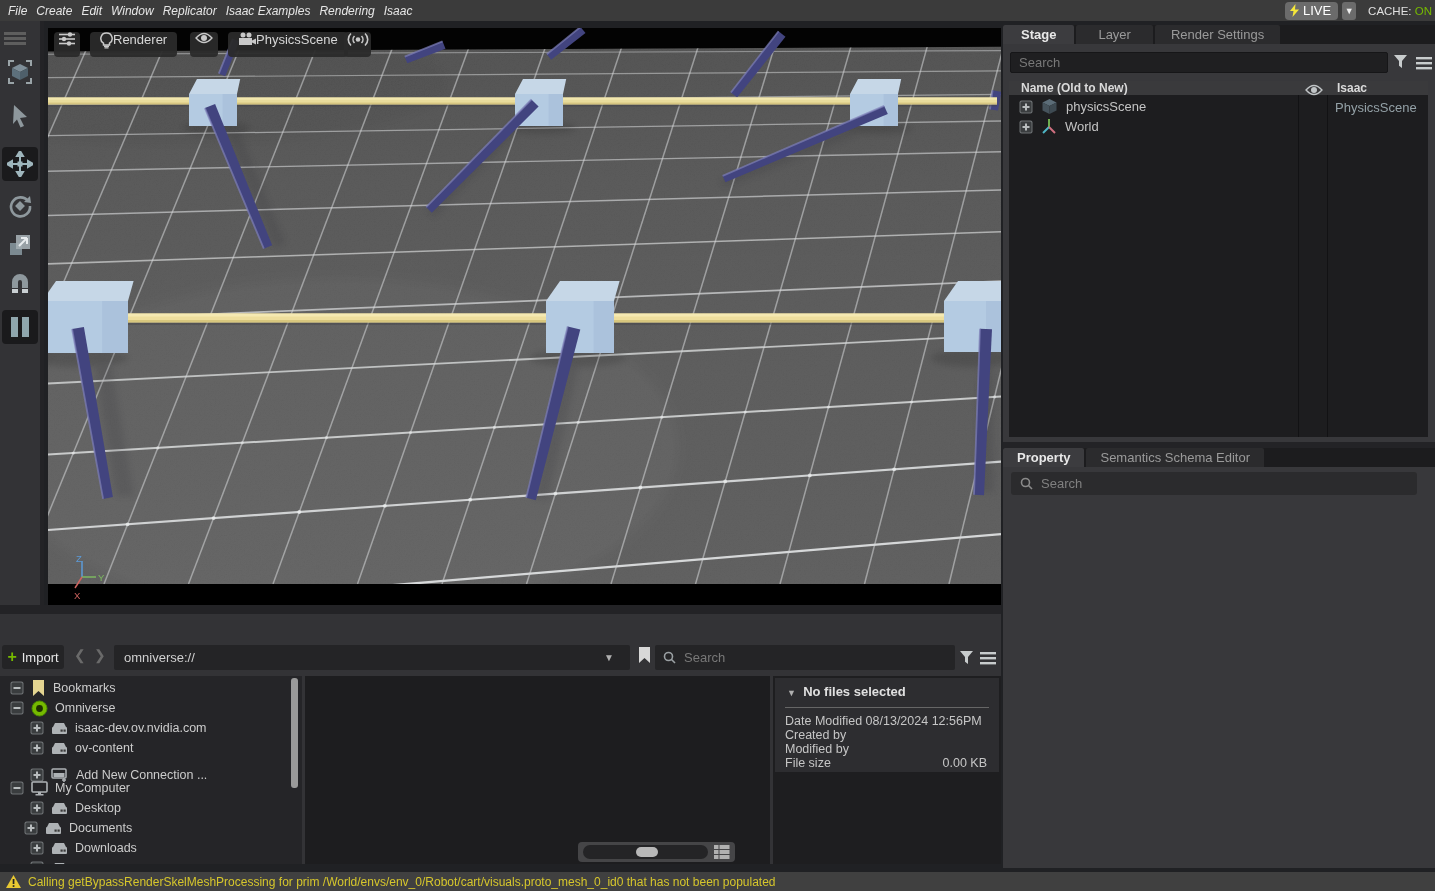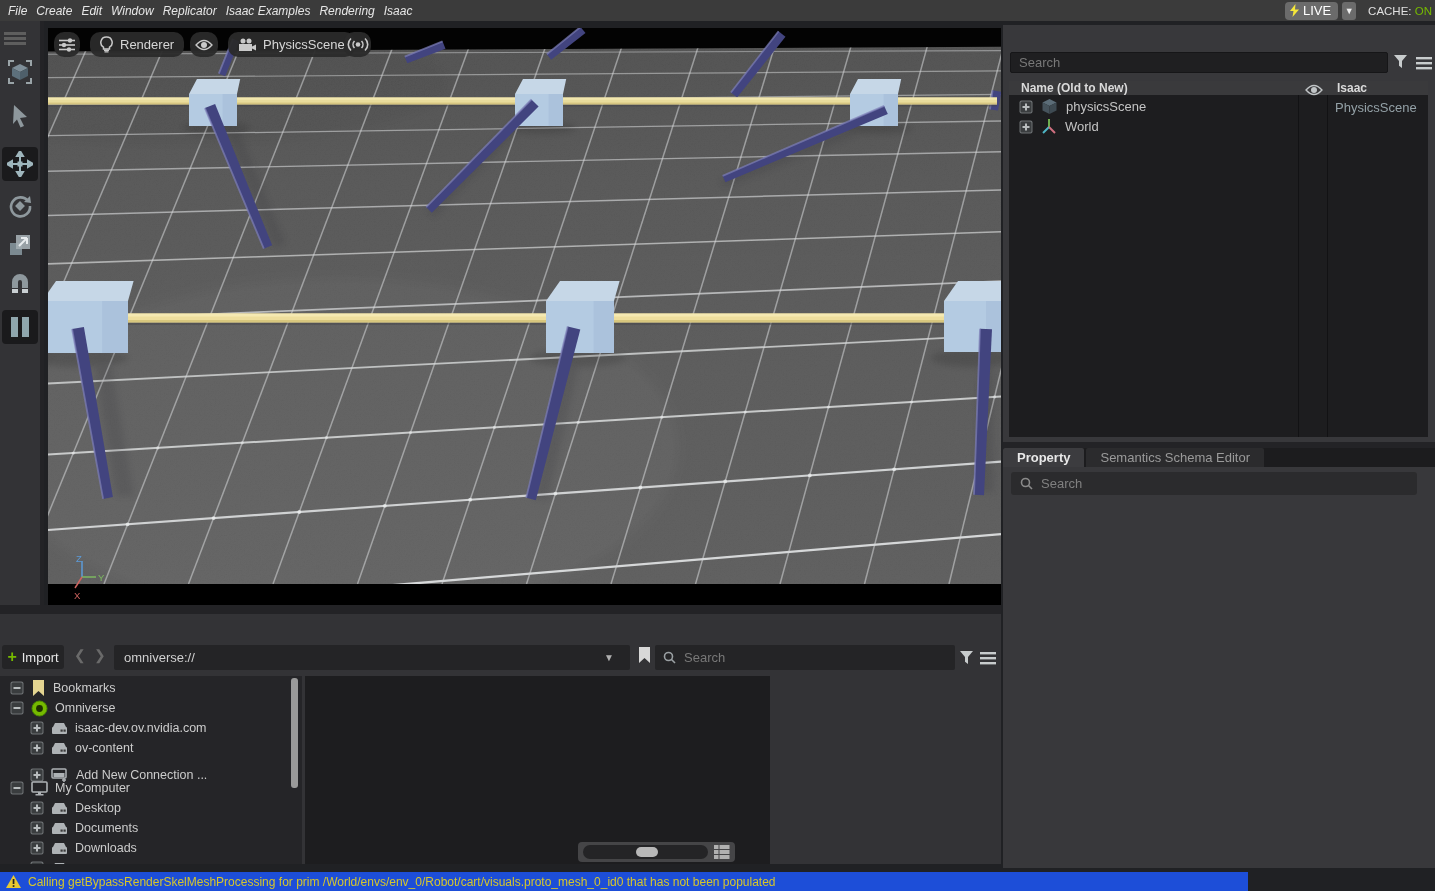--- a/index.html
+++ b/index.html
@@ -6,30 +6,30 @@
 .abs { position:absolute; }
 .menu { left:0; top:0; width:1435px; height:21px; background:#3b3b3b; color:#e6e6e6; font-size:12px; display:flex; align-items:center; }
 .menu span { padding:0 4.5px;font-style:italic; }
 .livewrap{ right:3px; top:1px; height:19px; display:flex; align-items:center; gap:4px; font-size:12px;}
 .livebtn { background:#6b6b6b; border-radius:4px; height:18px; display:flex; align-items:center; padding:0 7px 0 5px; color:#fff; font-size:13px; }
 .chevbtn { background:#6b6b6b; border-radius:3px; height:18px; width:14px; color:#eee; display:flex;align-items:center;justify-content:center; font-size:9px;}
 .toolbar { left:0; top:21px; width:44px; height:590px; background:#333336; border-right:4px solid #232326; }
 .toolbtn { position:absolute; left:2px; width:36px; height:34px; display:flex; align-items:center; justify-content:center; }
 .toolbtn.on { background:#1a1a1c; border-radius:4px; }
 .viewport { left:48px; top:28px; width:953px; height:577px; background:#000; }
-.vbtn { position:absolute; top:4px; height:25px; background:rgba(42,42,42,0.95); border-radius:10px; display:flex; align-items:center; color:#d6d6d6; font-size:13px; gap:7px; padding:0 10px; }
+.vbtn { position:absolute; top:4px; height:25px; background:rgba(42,42,42,0.95); border-radius:4px; display:flex; color:#d6d6d6; font-size:13px; padding:0 10px; }
 .rpanel { left:1003px; top:25px; width:432px; height:843px; background:#38383b; }
 .tabbar { position:absolute; left:0; width:100%; height:19px; background:#1c1c1e; display:flex; }
 .tab { height:19px; padding:0 14px; font-size:13px; display:flex; align-items:center; color:#9a9a9a; background:#2b2b2d; margin-right:2px; border-radius:2px 2px 0 0;}
 .tab.on { background:#3c3c3f; color:#e8e8e8; }
 .sfield { position:absolute; background:#1f1f21; border:1px solid #161618; color:#787878; font-size:13px; display:flex; align-items:center; padding:0 8px; border-radius:2px;}
 .trhead { font-size:12px; color:#dadada; font-weight:bold; }
 .row { display:flex; align-items:center; font-size:13px; color:#c4c4c4; }
 .content { left:0; top:614px; width:1001px; height:250px; background:#333336; }
-.statusbar { left:0; top:872px; width:1248px; height:19px; background:#1d4ed8; display:flex; align-items:center; font-size:12px; color:#d6c62c; }
+.statusbar { left:0; top:872px; width:1435px; height:19px; background:#404040; display:flex; align-items:center; font-size:12px; color:#d6c62c; }
 .treeitem { position:absolute; display:flex; align-items:center; gap:7px; font-size:12.5px; color:#cccccc; height:20px; }
 </style></head><body>
 <div class="abs menu">
     <span style="padding-left:0;margin-left:8px">File</span>
     <span>Create</span>
     <span>Edit</span>
     <span>Window</span>
     <span>Replicator</span>
     <span>Isaac Examples</span>
     <span>Rendering</span>
@@ -301,20 +301,25 @@
           <path d="M4 1.5 a8 8 0 0 0 0 12"></path>
           <path d="M18 1.5 a8 8 0 0 1 0 12"></path>
           <path d="M7.5 4 a5 5 0 0 0 0 7"></path>
           <path d="M14.5 4 a5 5 0 0 1 0 7"></path>
         </g>
         <circle cx="11" cy="7.5" r="2.3" fill="#c9c9c9"></circle>
       </svg>
     </div>
   </div>
 <div class="abs rpanel">
+    <div class="tabbar" style="top:0">
+      <div class="tab on" style="padding:0 18px;font-weight:bold">Stage</div>
+      <div class="tab" style="padding:0 22px">Layer</div>
+      <div class="tab" style="padding:0 16px">Render Settings</div>
+    </div>
     <div class="sfield" style="left:7px;top:27px;width:378px;height:21px">Search</div>
     <div class="abs" style="left:390px;top:29px"><svg width="15" height="15" viewBox="0 0 15 15">
         <path d="M1 1 h13 l-5 6 v7 l-3 -2.2 v-4.8 z" fill="#c8cccd"></path>
       </svg></div>
     <div class="abs" style="left:413px;top:31px"><svg width="16" height="13" viewBox="0 0 16 13">
         <rect y="0" width="16" height="2.4" fill="#c8cccd"></rect>
         <rect y="5" width="16" height="2.4" fill="#c8cccd"></rect>
         <rect y="10" width="16" height="2.4" fill="#c8cccd"></rect>
       </svg></div>
     <div class="abs" style="left:6px;top:56px;width:419px;height:356px;background:#1d1d1f">
@@ -485,21 +490,21 @@
           <rect x="6" y="3.5" width="2" height="7" fill="#b8bcbe"></rect>
         </svg>
         <svg width="17" height="15" viewBox="0 0 17 15">
           <path d="M2 6 L4 2 h9 l2 4 z" fill="#aeb2b5"></path>
           <rect x="1" y="6" width="15" height="7" rx="1" fill="#aeb2b5"></rect>
           <rect x="9.5" y="8.5" width="2.2" height="2.2" fill="#3a3a3a"></rect>
           <rect x="12.5" y="8.5" width="2.2" height="2.2" fill="#3a3a3a"></rect>
         </svg>
         <span>Desktop</span>
       </div>
-      <div class="treeitem" style="left:30px;top:142px">
+      <div class="treeitem" style="left:24px;top:142px">
         <svg width="14" height="14" viewBox="0 0 14 14">
           <rect x="0.5" y="0.5" width="13" height="13" rx="2" fill="#6e7275"></rect>
           <rect x="1.5" y="1.5" width="11" height="11" rx="1.5" fill="#3a3d3f"></rect>
           <rect x="3.5" y="6" width="7" height="2" fill="#b8bcbe"></rect>
           <rect x="6" y="3.5" width="2" height="7" fill="#b8bcbe"></rect>
         </svg>
         <svg width="17" height="15" viewBox="0 0 17 15">
           <path d="M2 6 L4 2 h9 l2 4 z" fill="#aeb2b5"></path>
           <rect x="1" y="6" width="15" height="7" rx="1" fill="#aeb2b5"></rect>
           <rect x="9.5" y="8.5" width="2.2" height="2.2" fill="#3a3a3a"></rect>
@@ -548,19 +553,30 @@
           <g fill="#b0b0b0">
             <rect x="0" y="0" width="4.5" height="4"></rect>
             <rect x="5.5" y="0" width="10" height="4"></rect>
             <rect x="0" y="5" width="4.5" height="4"></rect>
             <rect x="5.5" y="5" width="10" height="4"></rect>
             <rect x="0" y="10" width="4.5" height="4"></rect>
             <rect x="5.5" y="10" width="10" height="4"></rect>
           </g>
         </svg></div>
     </div>
+    <div class="abs" style="left:773px;top:62px;width:228px;height:188px;background:#1e1e20">
+      <div class="abs" style="left:2px;top:2px;width:224px;height:94px;background:#2d2d30;color:#d8d8d8">
+        <div style="position:absolute;left:12px;top:6px;font-size:13px;font-weight:bold;color:#e0e0e0"><span style="font-size:9px;color:#b0b0b0">▼</span>&nbsp; No files selected</div>
+        <div style="position:absolute;left:10px;top:29px;width:204px;height:1px;background:#666666"></div>
+        <div style="position:absolute;left:10px;top:36px;font-size:12.5px;color:#c6c6c6">Date Modified 08/13/2024 12:56PM</div>
+        <div style="position:absolute;left:10px;top:50px;font-size:12.5px;color:#c6c6c6">Created by</div>
+        <div style="position:absolute;left:10px;top:64px;font-size:12.5px;color:#c6c6c6">Modified by</div>
+        <div style="position:absolute;left:10px;top:78px;font-size:12.5px;color:#c6c6c6">File size</div>
+        <div style="position:absolute;right:12px;top:78px;font-size:12.5px;color:#c6c6c6">0.00 KB</div>
+      </div>
+    </div>
   </div>
 <div class="abs statusbar"><span style="margin-left:6px;margin-right:7px;display:flex">
       <svg width="15" height="13" viewBox="0 0 15 13">
         <path d="M7.5 0 L15 13 H0 z" fill="#e8c832"></path>
         <rect x="6.7" y="4" width="1.7" height="5" fill="#222"></rect>
         <rect x="6.7" y="10.2" width="1.7" height="1.7" fill="#222"></rect>
       </svg>
     </span>Calling getBypassRenderSkelMeshProcessing for prim /World/envs/env_0/Robot/cart/visuals.proto_mesh_0_id0 that has not been populated</div>
 </body></html>

